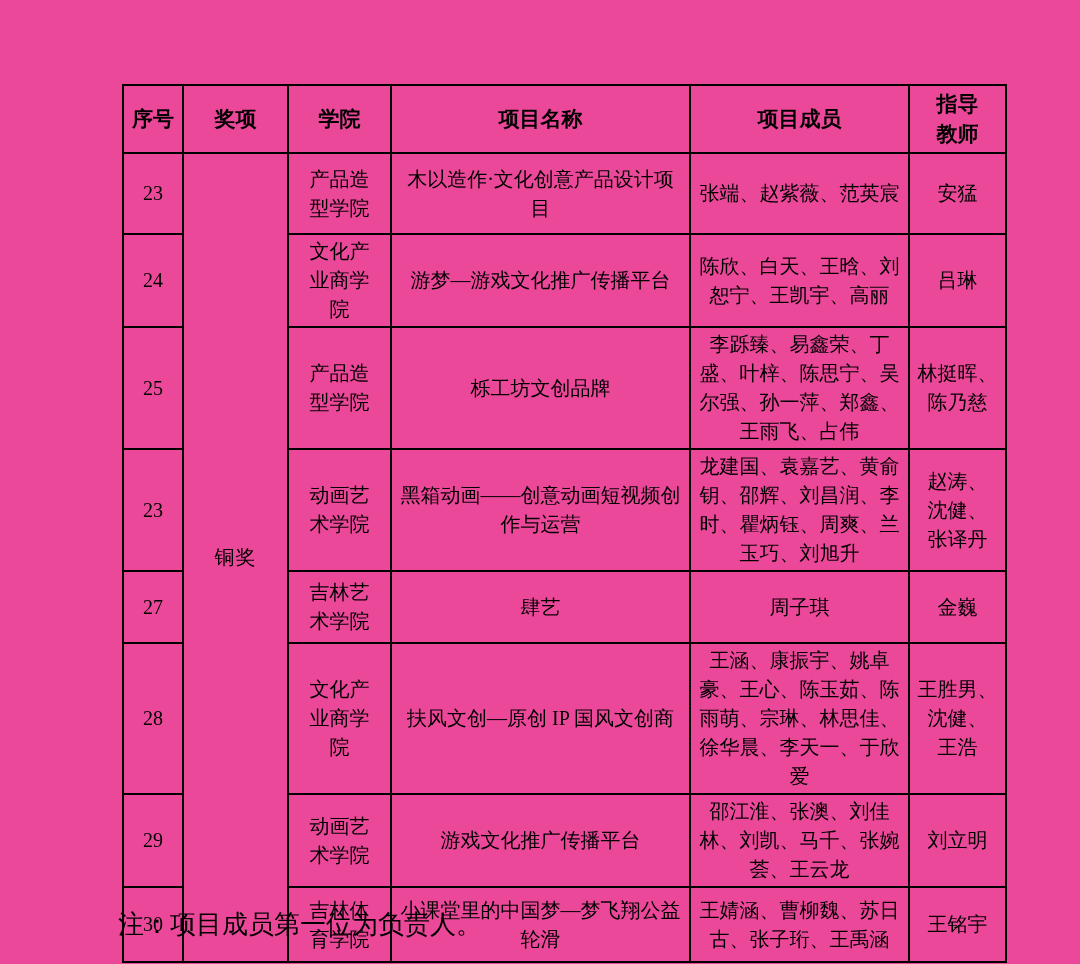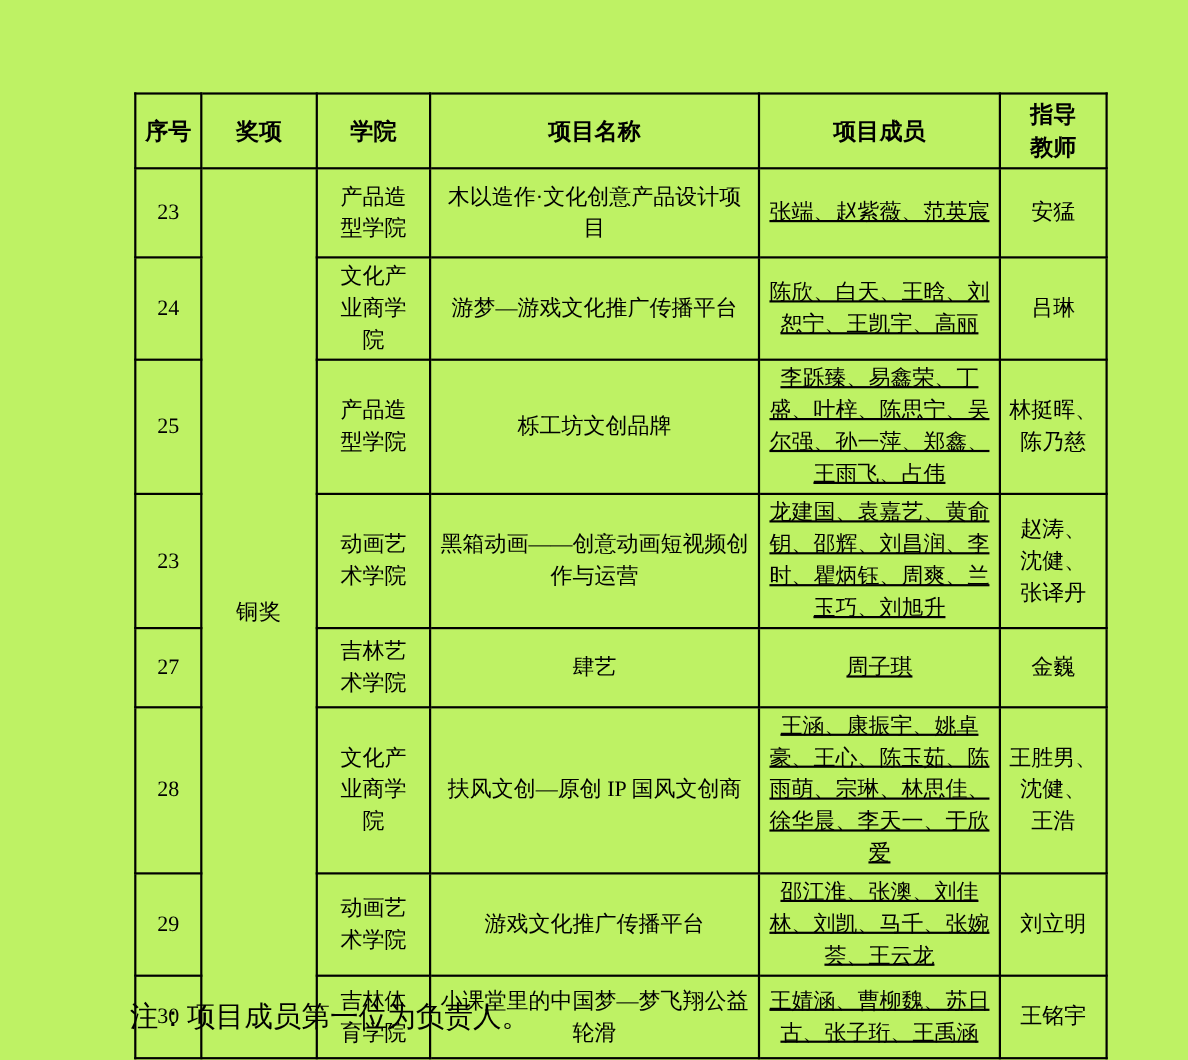--- a/index.html
+++ b/index.html
@@ -4,21 +4,21 @@
 <style>
   html, body {
     margin: 0;
     padding: 0;
     background: #ffffff;
   }
   .page {
     position: relative;
     width: 1080px;
     height: 964px;
-    background: #bef264;
+    background: #ec4899;
     color: #000000;
     font-family: "Liberation Serif", "DejaVu Serif", serif;
     overflow: hidden;
   }
   table.awards {
     position: absolute;
     left: 122px;
     top: 84px;
     width: 883px;
     border-collapse: collapse;
@@ -37,21 +37,20 @@
     overflow: hidden;
   }
   table.awards th {
     font-weight: bold;
     font-size: 21px;
   }
   td.members {
     font-size: 19px;
     line-height: 1.48;
     padding: 2px 8px;
-    text-decoration: underline;
   }
   td.award {
     font-size: 21px;
     letter-spacing: 1px;
     margin-top: 24px;
   }
   tr.hdr  { height: 68px; }
   tr.r0 { height: 81px; }
   tr.r1 { height: 88px; }
   tr.r2 { height: 112px; }

